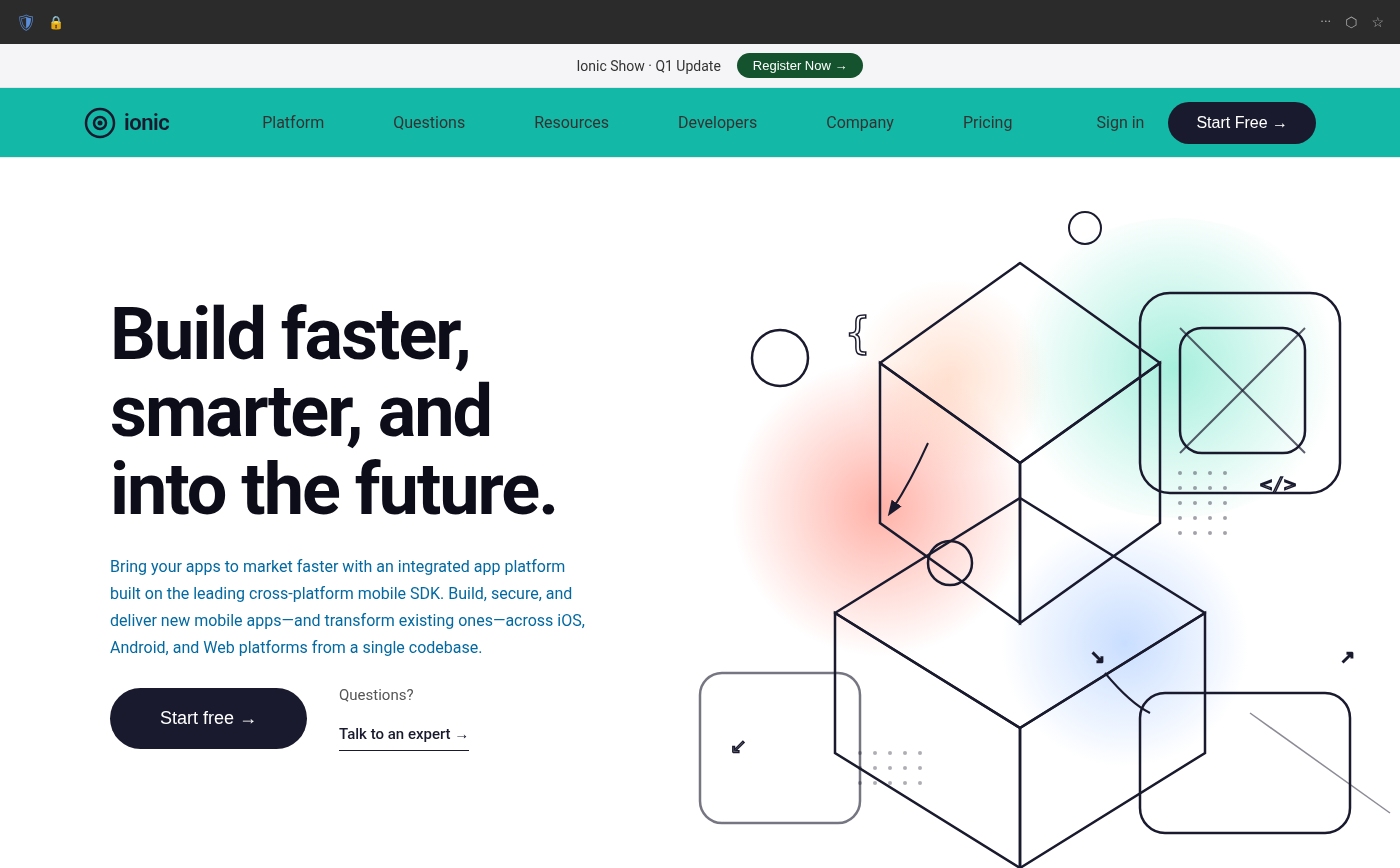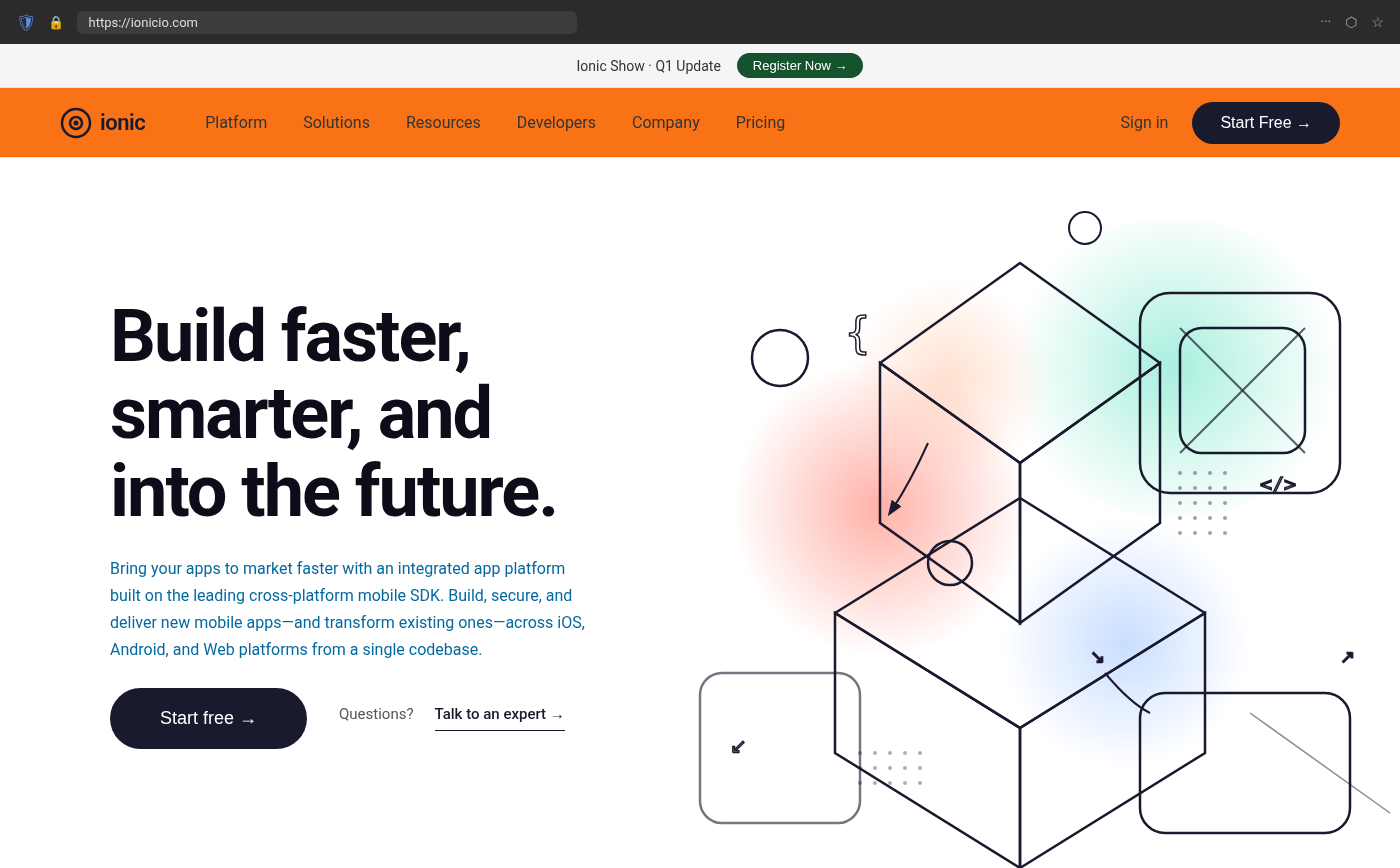--- a/index.html
+++ b/index.html
@@ -62,22 +62,22 @@
       font-size: 13px;
       cursor: pointer;
       white-space: nowrap;
     }
 
     
     .navbar {
       height: 70px;
       display: flex;
       align-items: center;
-      padding: 0 60px;
-      background: #f97316;
+      padding: 0 84px;
+      background: #14b8a6;
       border-bottom: 1px solid #e8e8e8;
     }
     .logo {
       display: flex;
       align-items: center;
       gap: 8px;
       margin-right: 60px;
       text-decoration: none;
     }
     .logo-icon {
@@ -94,20 +94,21 @@
       display: flex;
       gap: 36px;
       flex: 1;
       list-style: none;
     }
     .nav-links li a {
       text-decoration: none;
       color: #333;
       font-size: 16px;
       font-weight: 400;
+      margin-left: 33px;
     }
     .nav-right {
       display: flex;
       align-items: center;
       gap: 24px;
     }
     .sign-in-link {
       text-decoration: none;
       color: #333;
       font-size: 16px;
@@ -170,21 +171,21 @@
       font-size: 18px;
       font-weight: 500;
       cursor: pointer;
       display: flex;
       align-items: center;
       gap: 10px;
       white-space: nowrap;
     }
     .hero-questions {
       display: flex;
-      flex-direction: row;
+      flex-direction: column;
       gap: 21px;
     }
     .hero-questions-label {
       font-size: 15px;
       color: #555;
     }
     .hero-expert-link {
       color: #1a1a2e;
       text-decoration: none;
       font-size: 15px;
@@ -247,21 +248,20 @@
       left: 200px;
       border-radius: 50%;
     }
   </style>
 </head>
 <body>
 
 <div class="browser-chrome">
   <span class="browser-shield">🛡</span>
   <span class="browser-lock">🔒</span>
-  <div class="browser-url-bar">https://ionicio.com</div>
   <div class="browser-actions">
     <span>···</span>
     <span>⬡</span>
     <span>☆</span>
   </div>
 </div>
 
 <div class="announcement-bar">
   <span>Ionic Show · Q1 Update</span>
   <button class="announcement-btn">Register Now →</button>
@@ -272,21 +272,21 @@
     <svg class="logo-icon" viewBox="0 0 32 32" fill="none" xmlns="http://www.w3.org/2000/svg">
       <circle cx="16" cy="16" r="14" stroke="#1a1a2e" stroke-width="2.5" fill="none"></circle>
       <circle cx="16" cy="16" r="6" stroke="#1a1a2e" stroke-width="2.5" fill="none"></circle>
       <circle cx="16" cy="16" r="2.5" fill="#1a1a2e"></circle>
     </svg>
     <span class="logo-text">ionic</span>
   </a>
 
   <ul class="nav-links">
     <li><a href="#">Platform</a></li>
-    <li><a href="#">Solutions</a></li>
+    <li><a href="#">Questions</a></li>
     <li><a href="#">Resources</a></li>
     <li><a href="#">Developers</a></li>
     <li><a href="#">Company</a></li>
     <li><a href="#">Pricing</a></li>
   </ul>
 
   <div class="nav-right">
     <a href="#" class="sign-in-link">Sign in</a>
     <button class="start-free-btn">Start Free →</button>
   </div>

